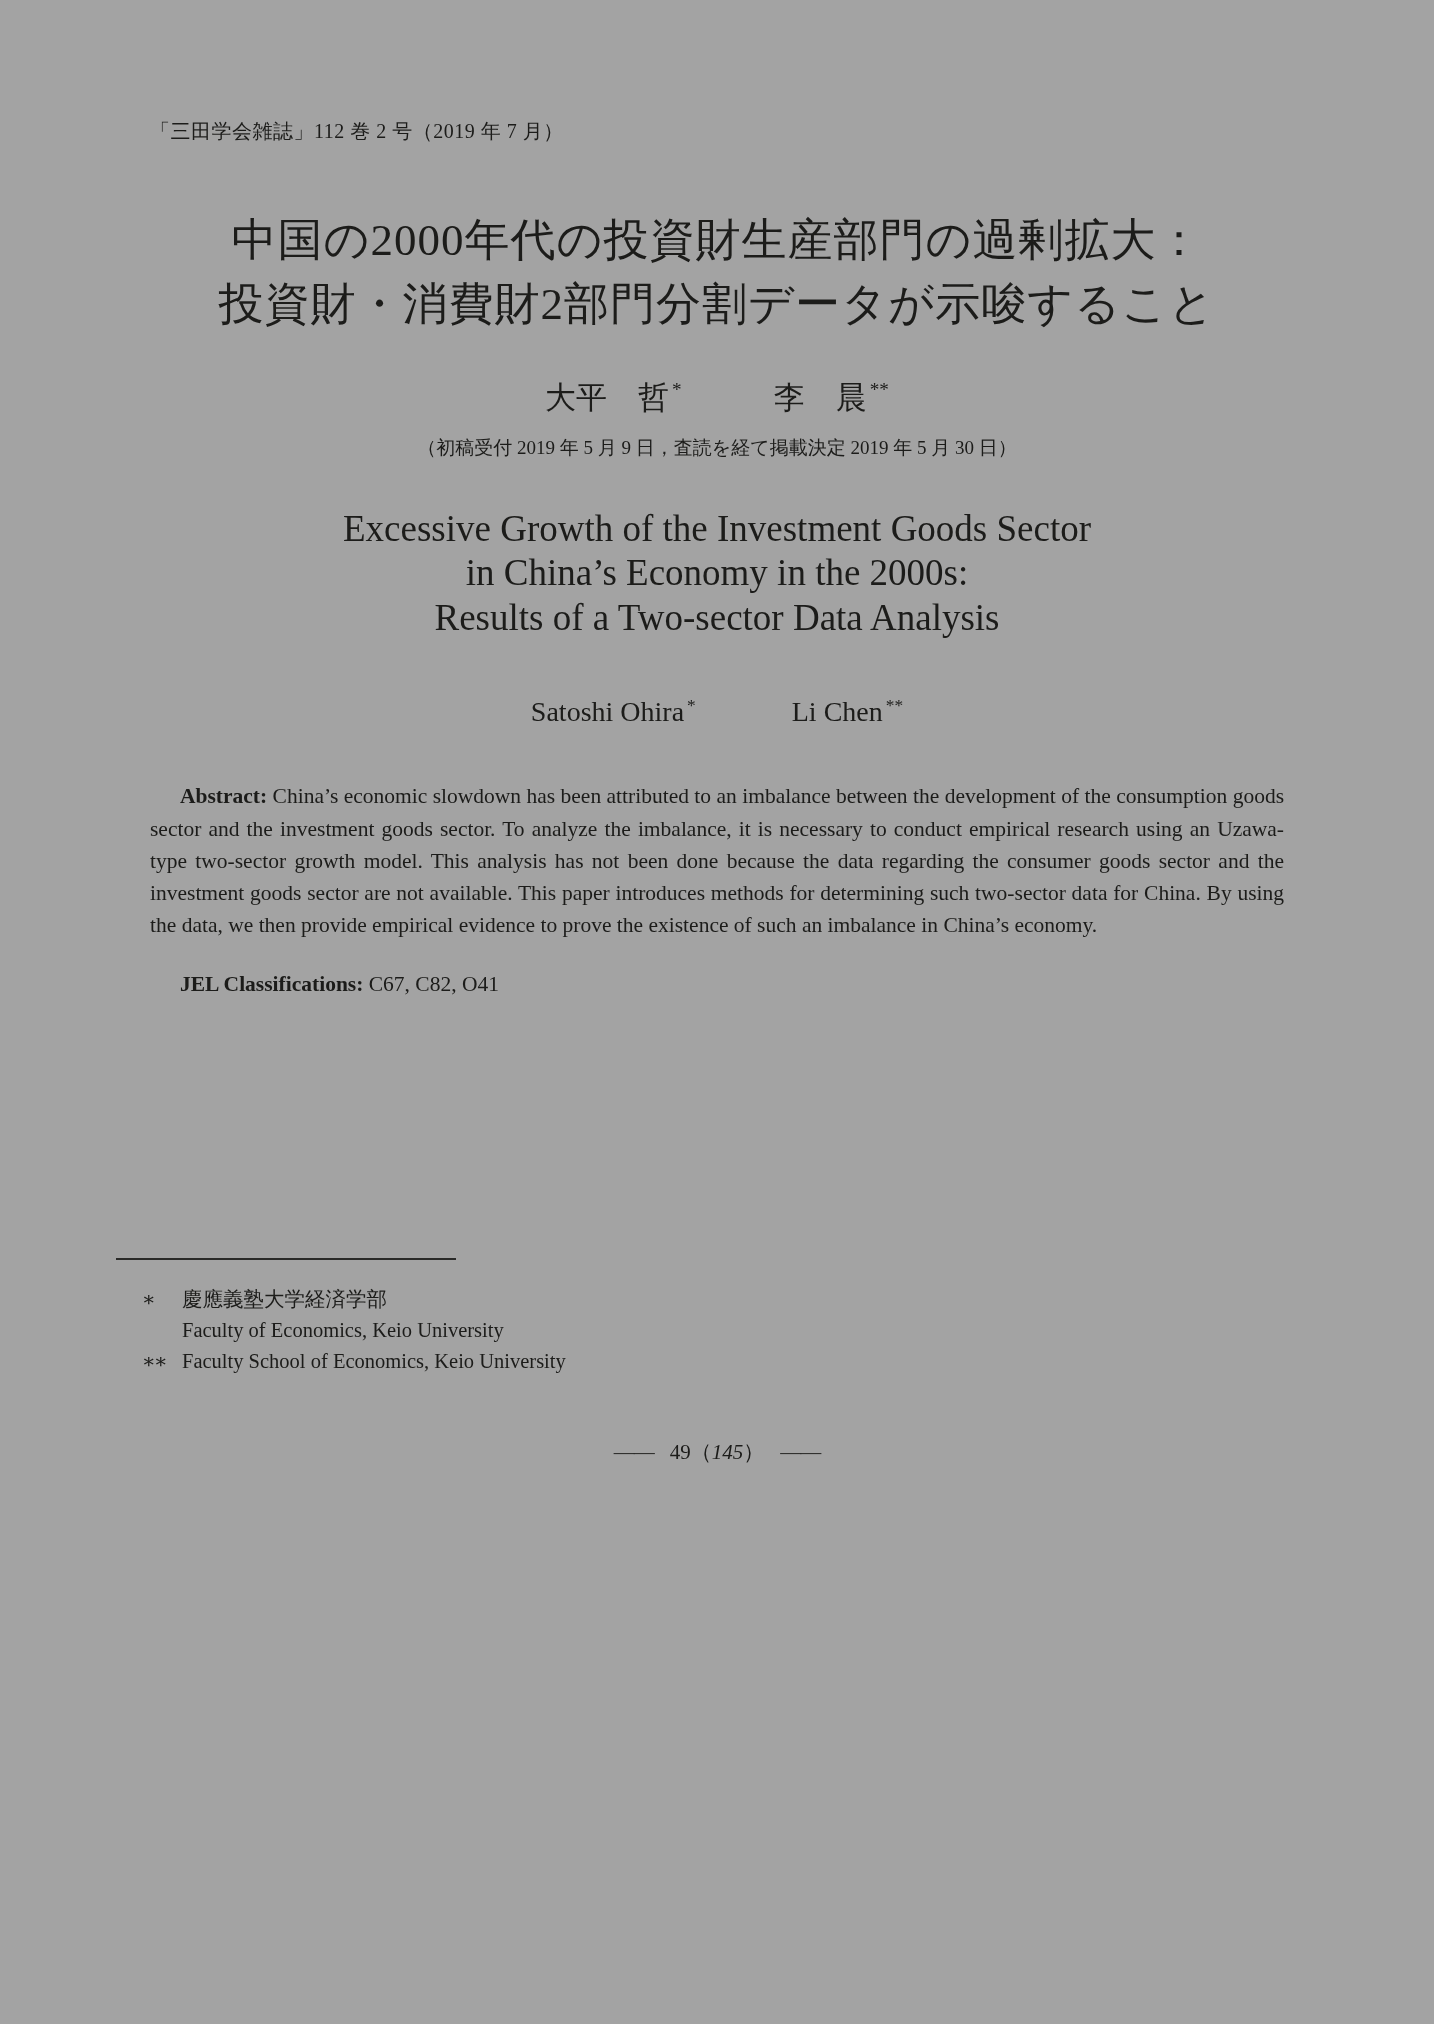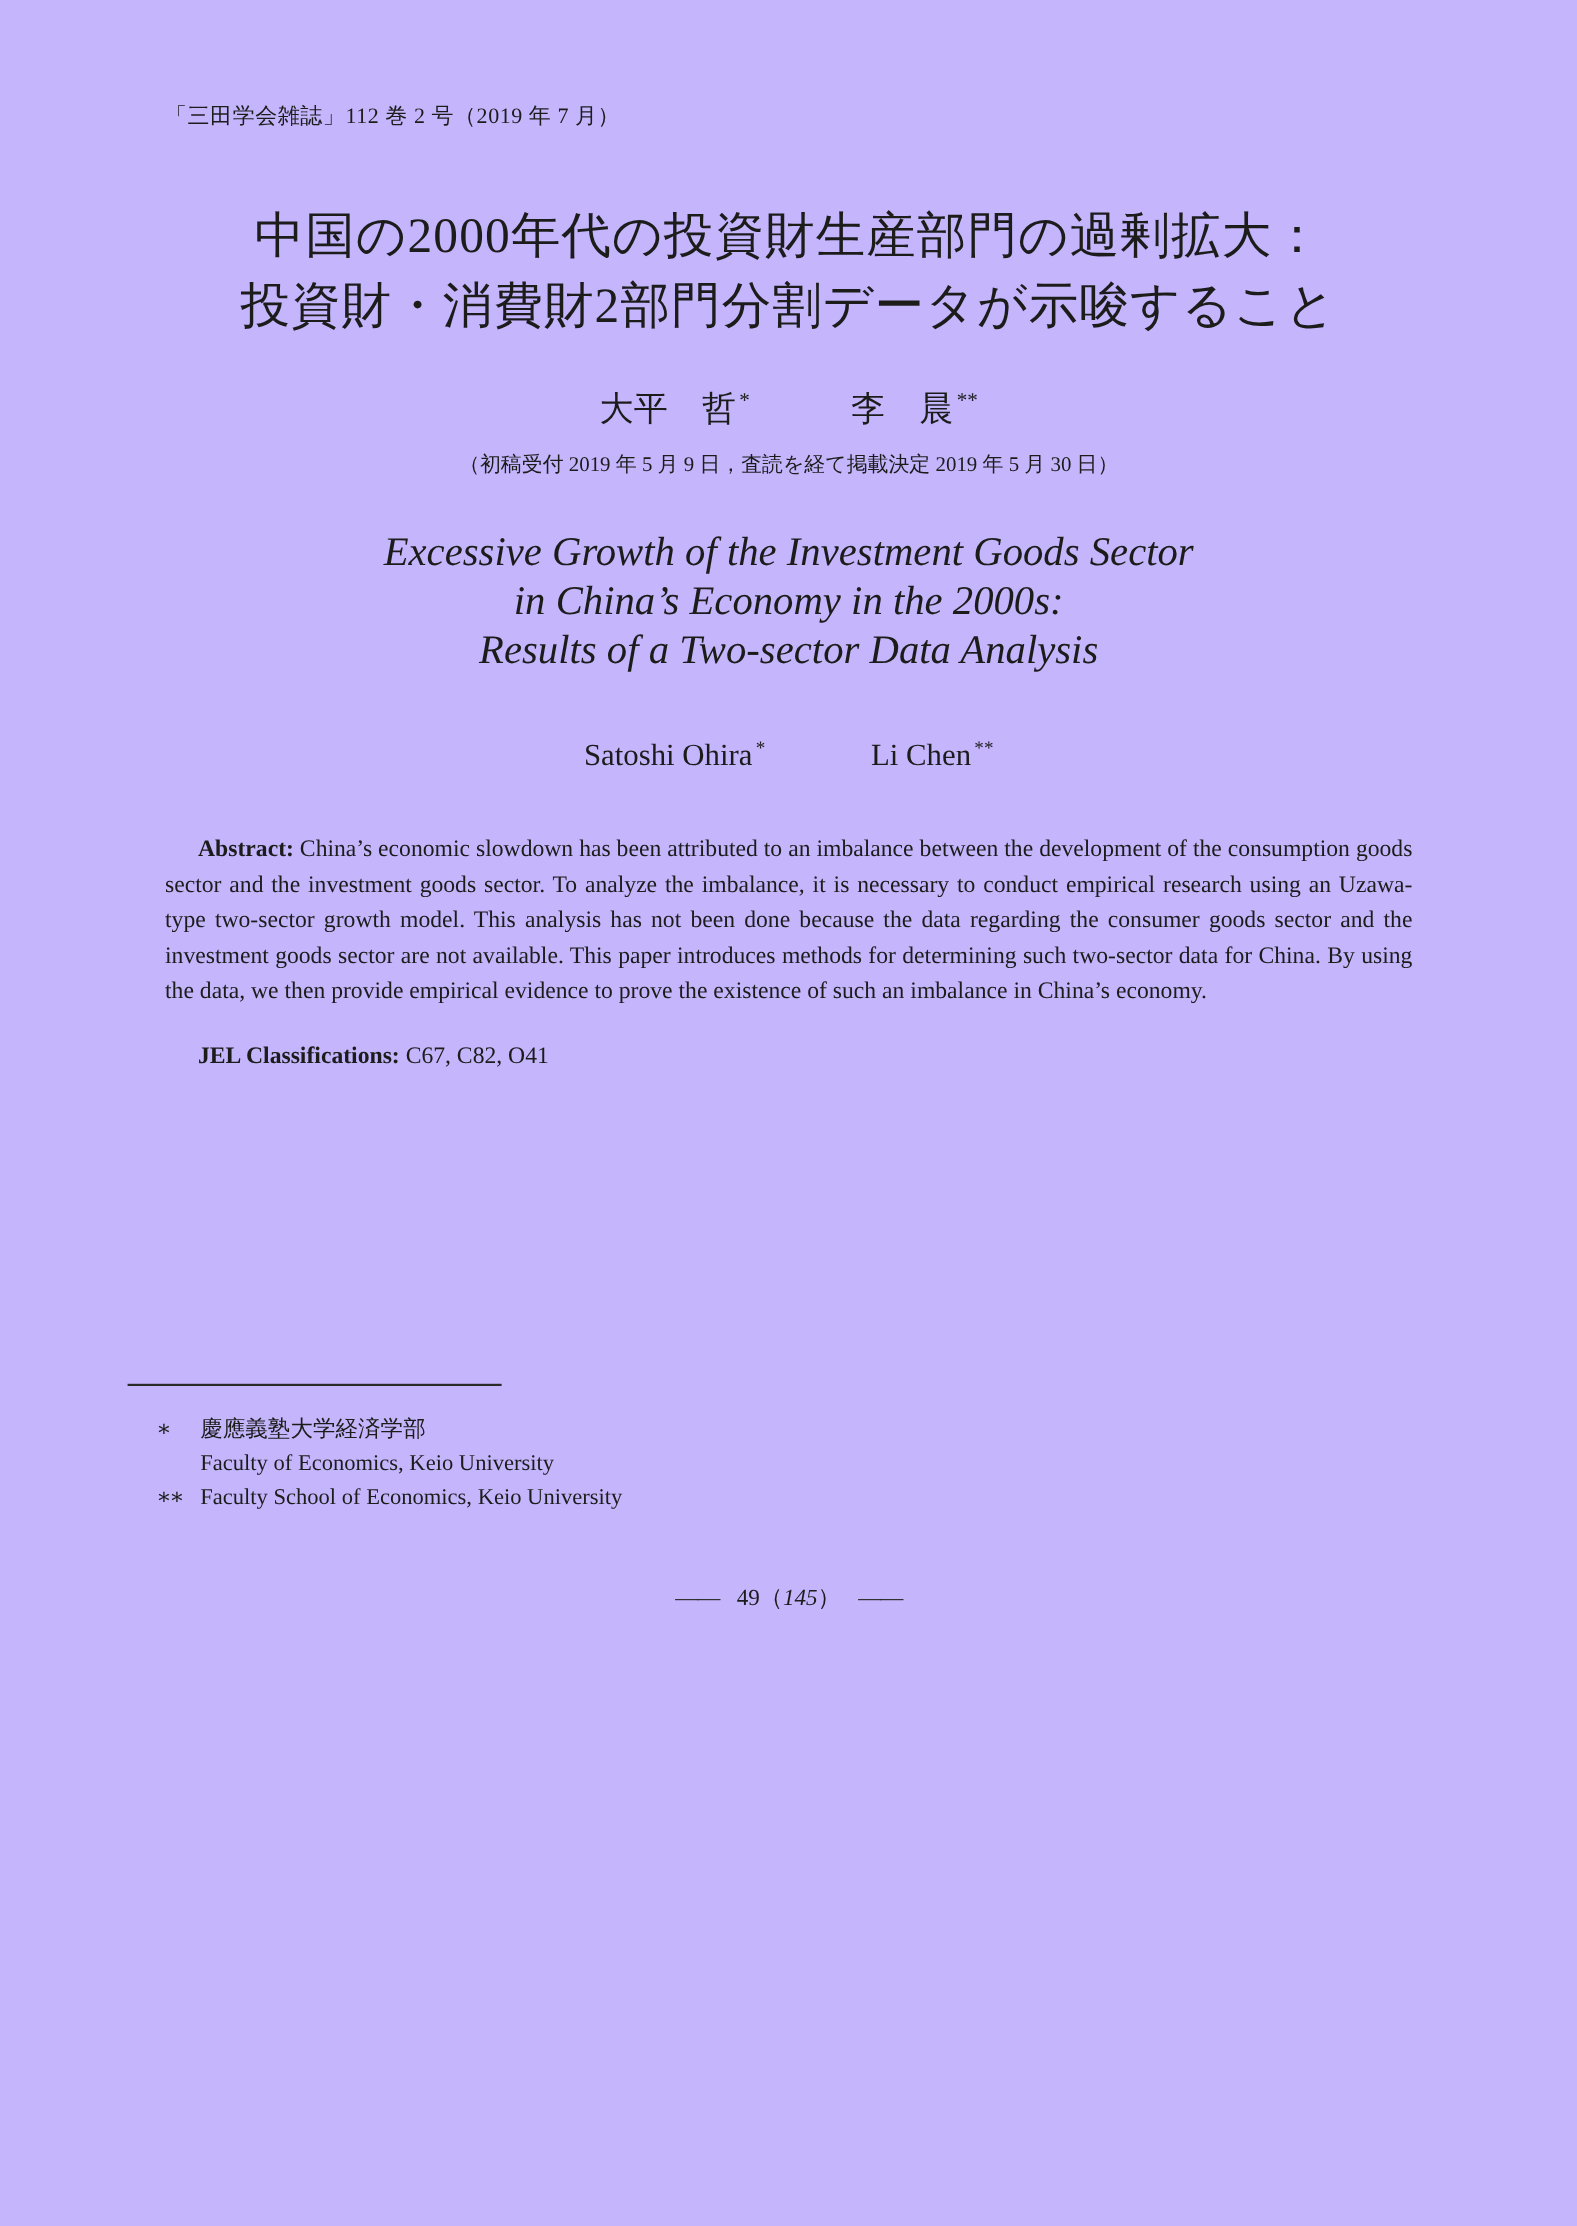--- a/index.html
+++ b/index.html
@@ -9,22 +9,22 @@
     height: 2024px;
     font-family: "Liberation Serif", "DejaVu Serif", serif;
     color: #1c1c1a;
     position: relative;
     overflow: hidden;
   }
   .page {
     position: relative;
     width: 1434px;
     height: 2024px;
-    padding: 92px 150px 0 150px;
-    background: #c4b5fd;
+    padding: 118px 150px 0 150px;
+    background: #a3a3a3;
   }
   .journal-header {
     font-size: 20px;
     letter-spacing: 0.5px;
   }
   .title-ja {
     margin-top: 64px;
     text-align: center;
     font-size: 45px;
     line-height: 1.42;
@@ -47,21 +47,20 @@
     margin-top: 16px;
     text-align: center;
     font-size: 19px;
   }
   .title-en {
     margin-top: 46px;
     text-align: center;
     font-size: 37px;
     line-height: 1.2;
     font-weight: 400;
-    font-style: italic;
   }
   .authors-en {
     margin-top: 56px;
     text-align: center;
     font-size: 28px;
   }
   .abstract-p {
     margin-top: 52px;
     font-size: 21.5px;
     line-height: 1.5;

